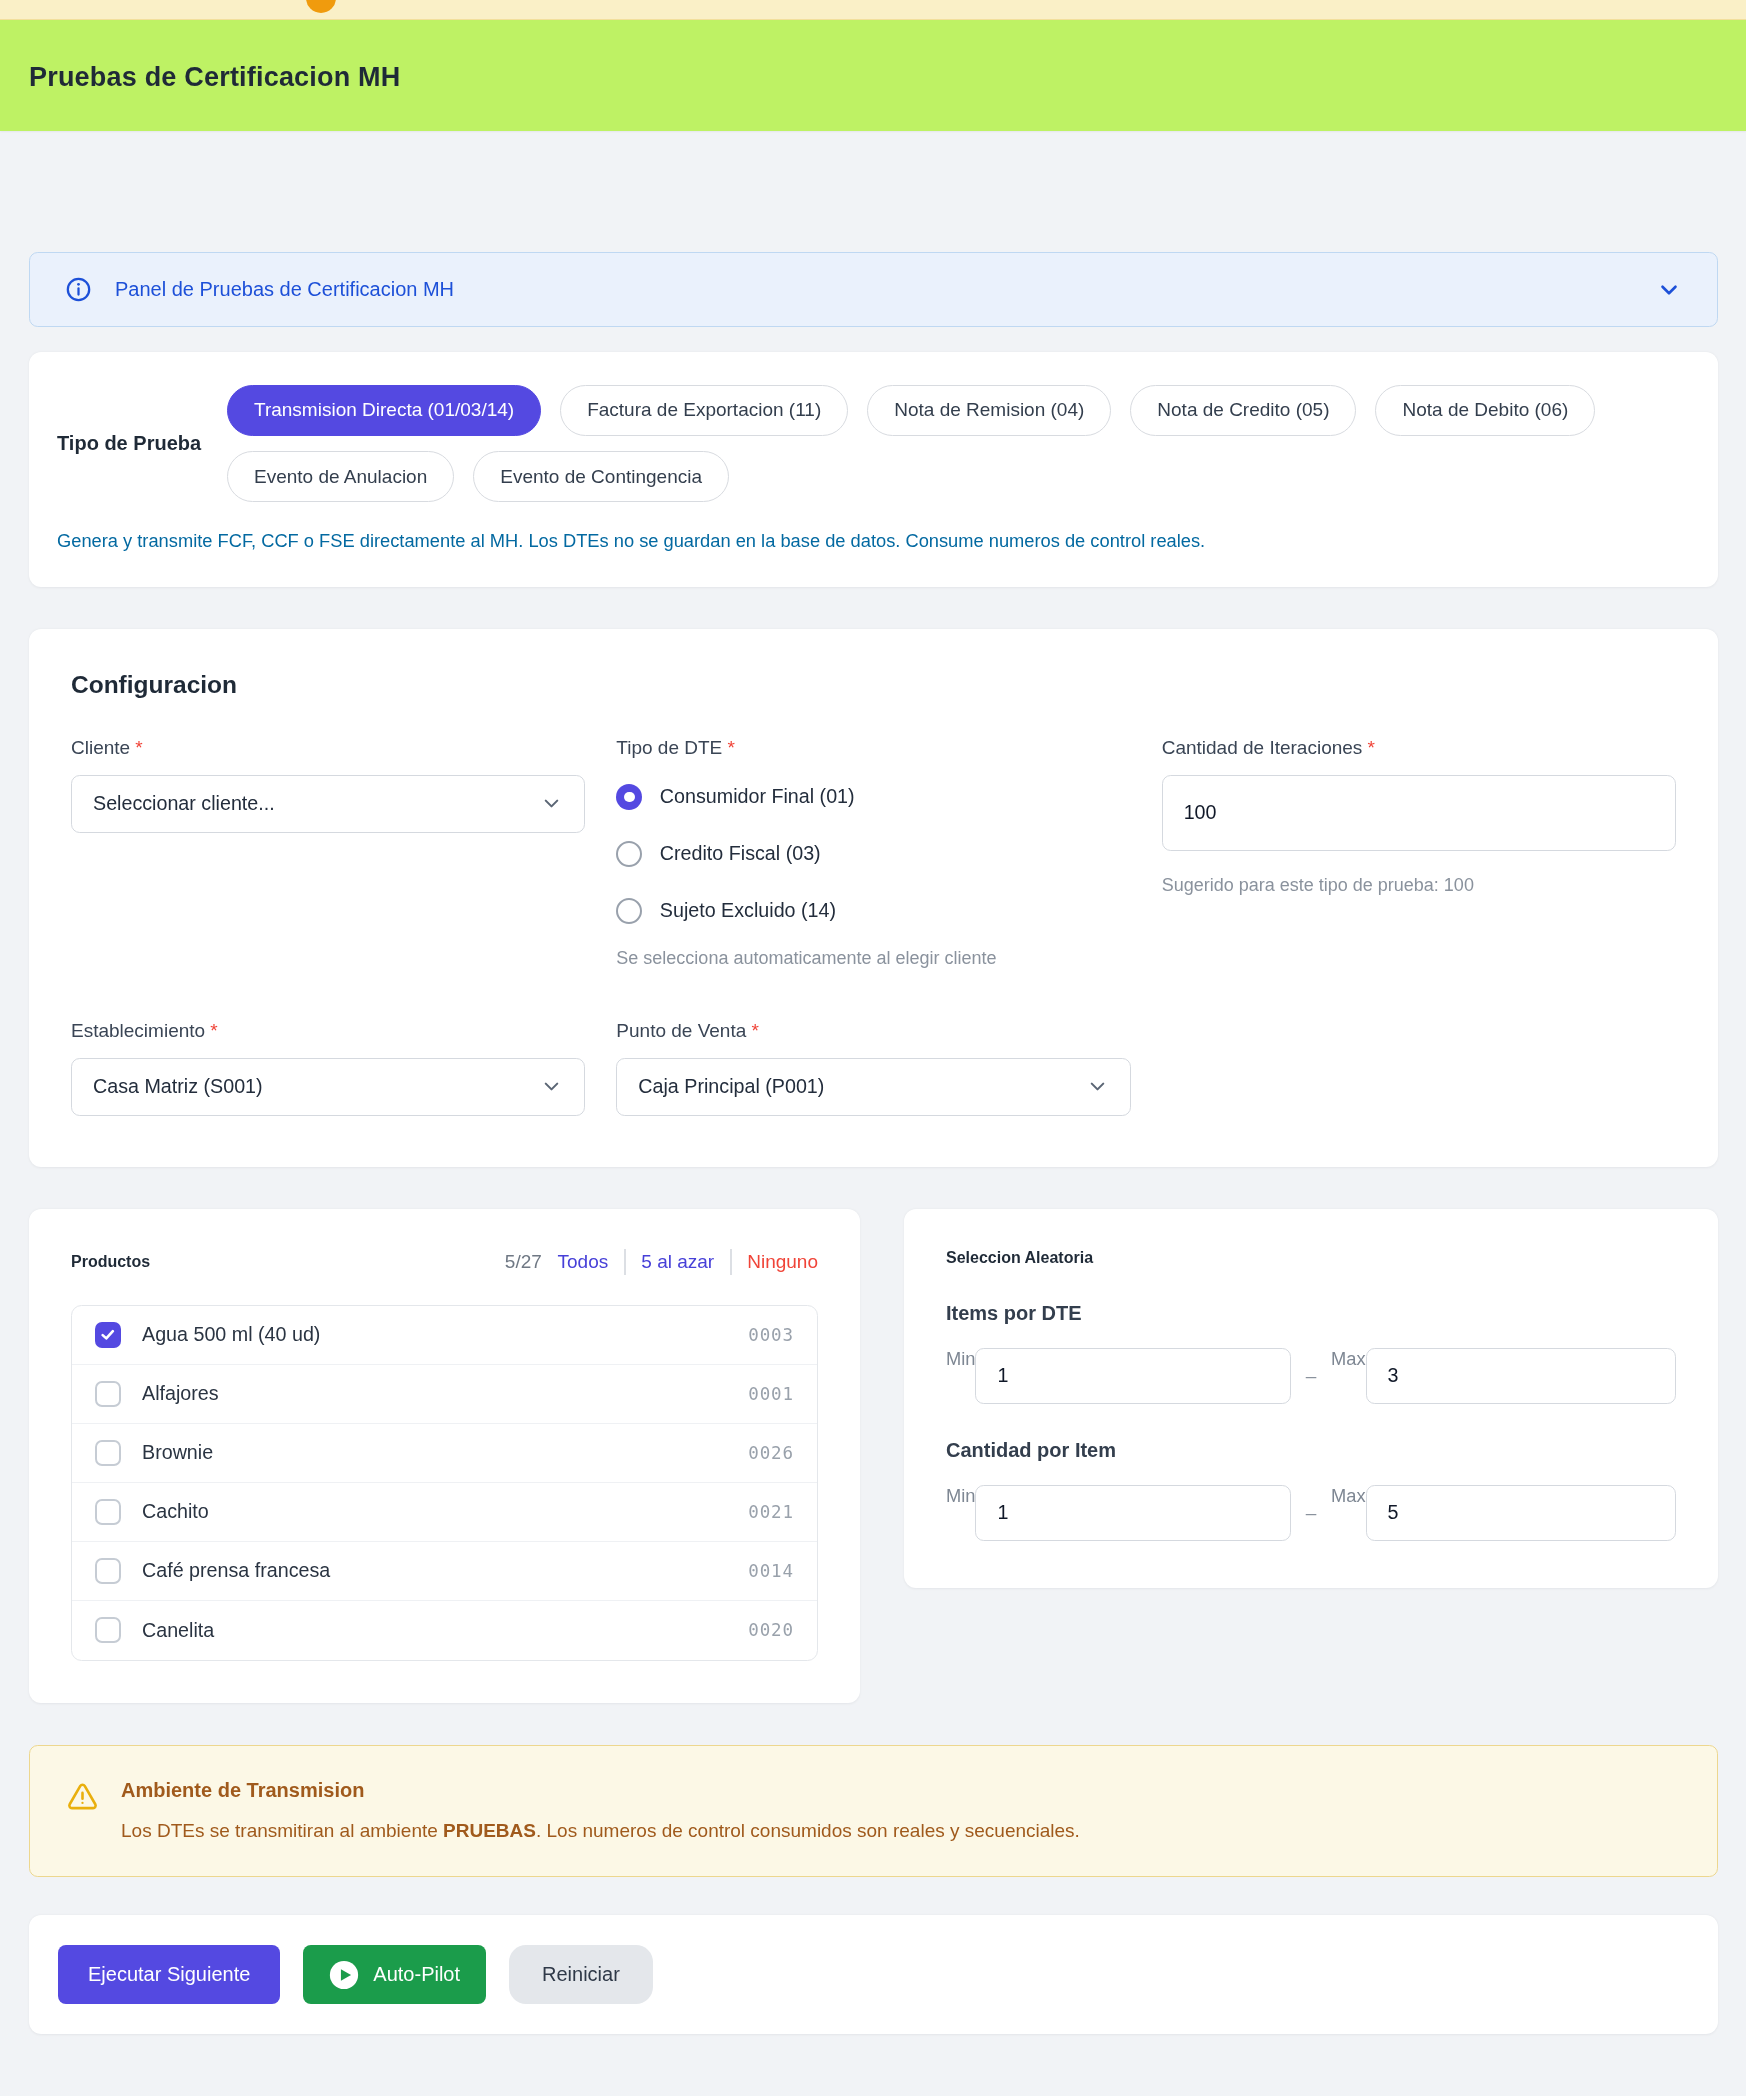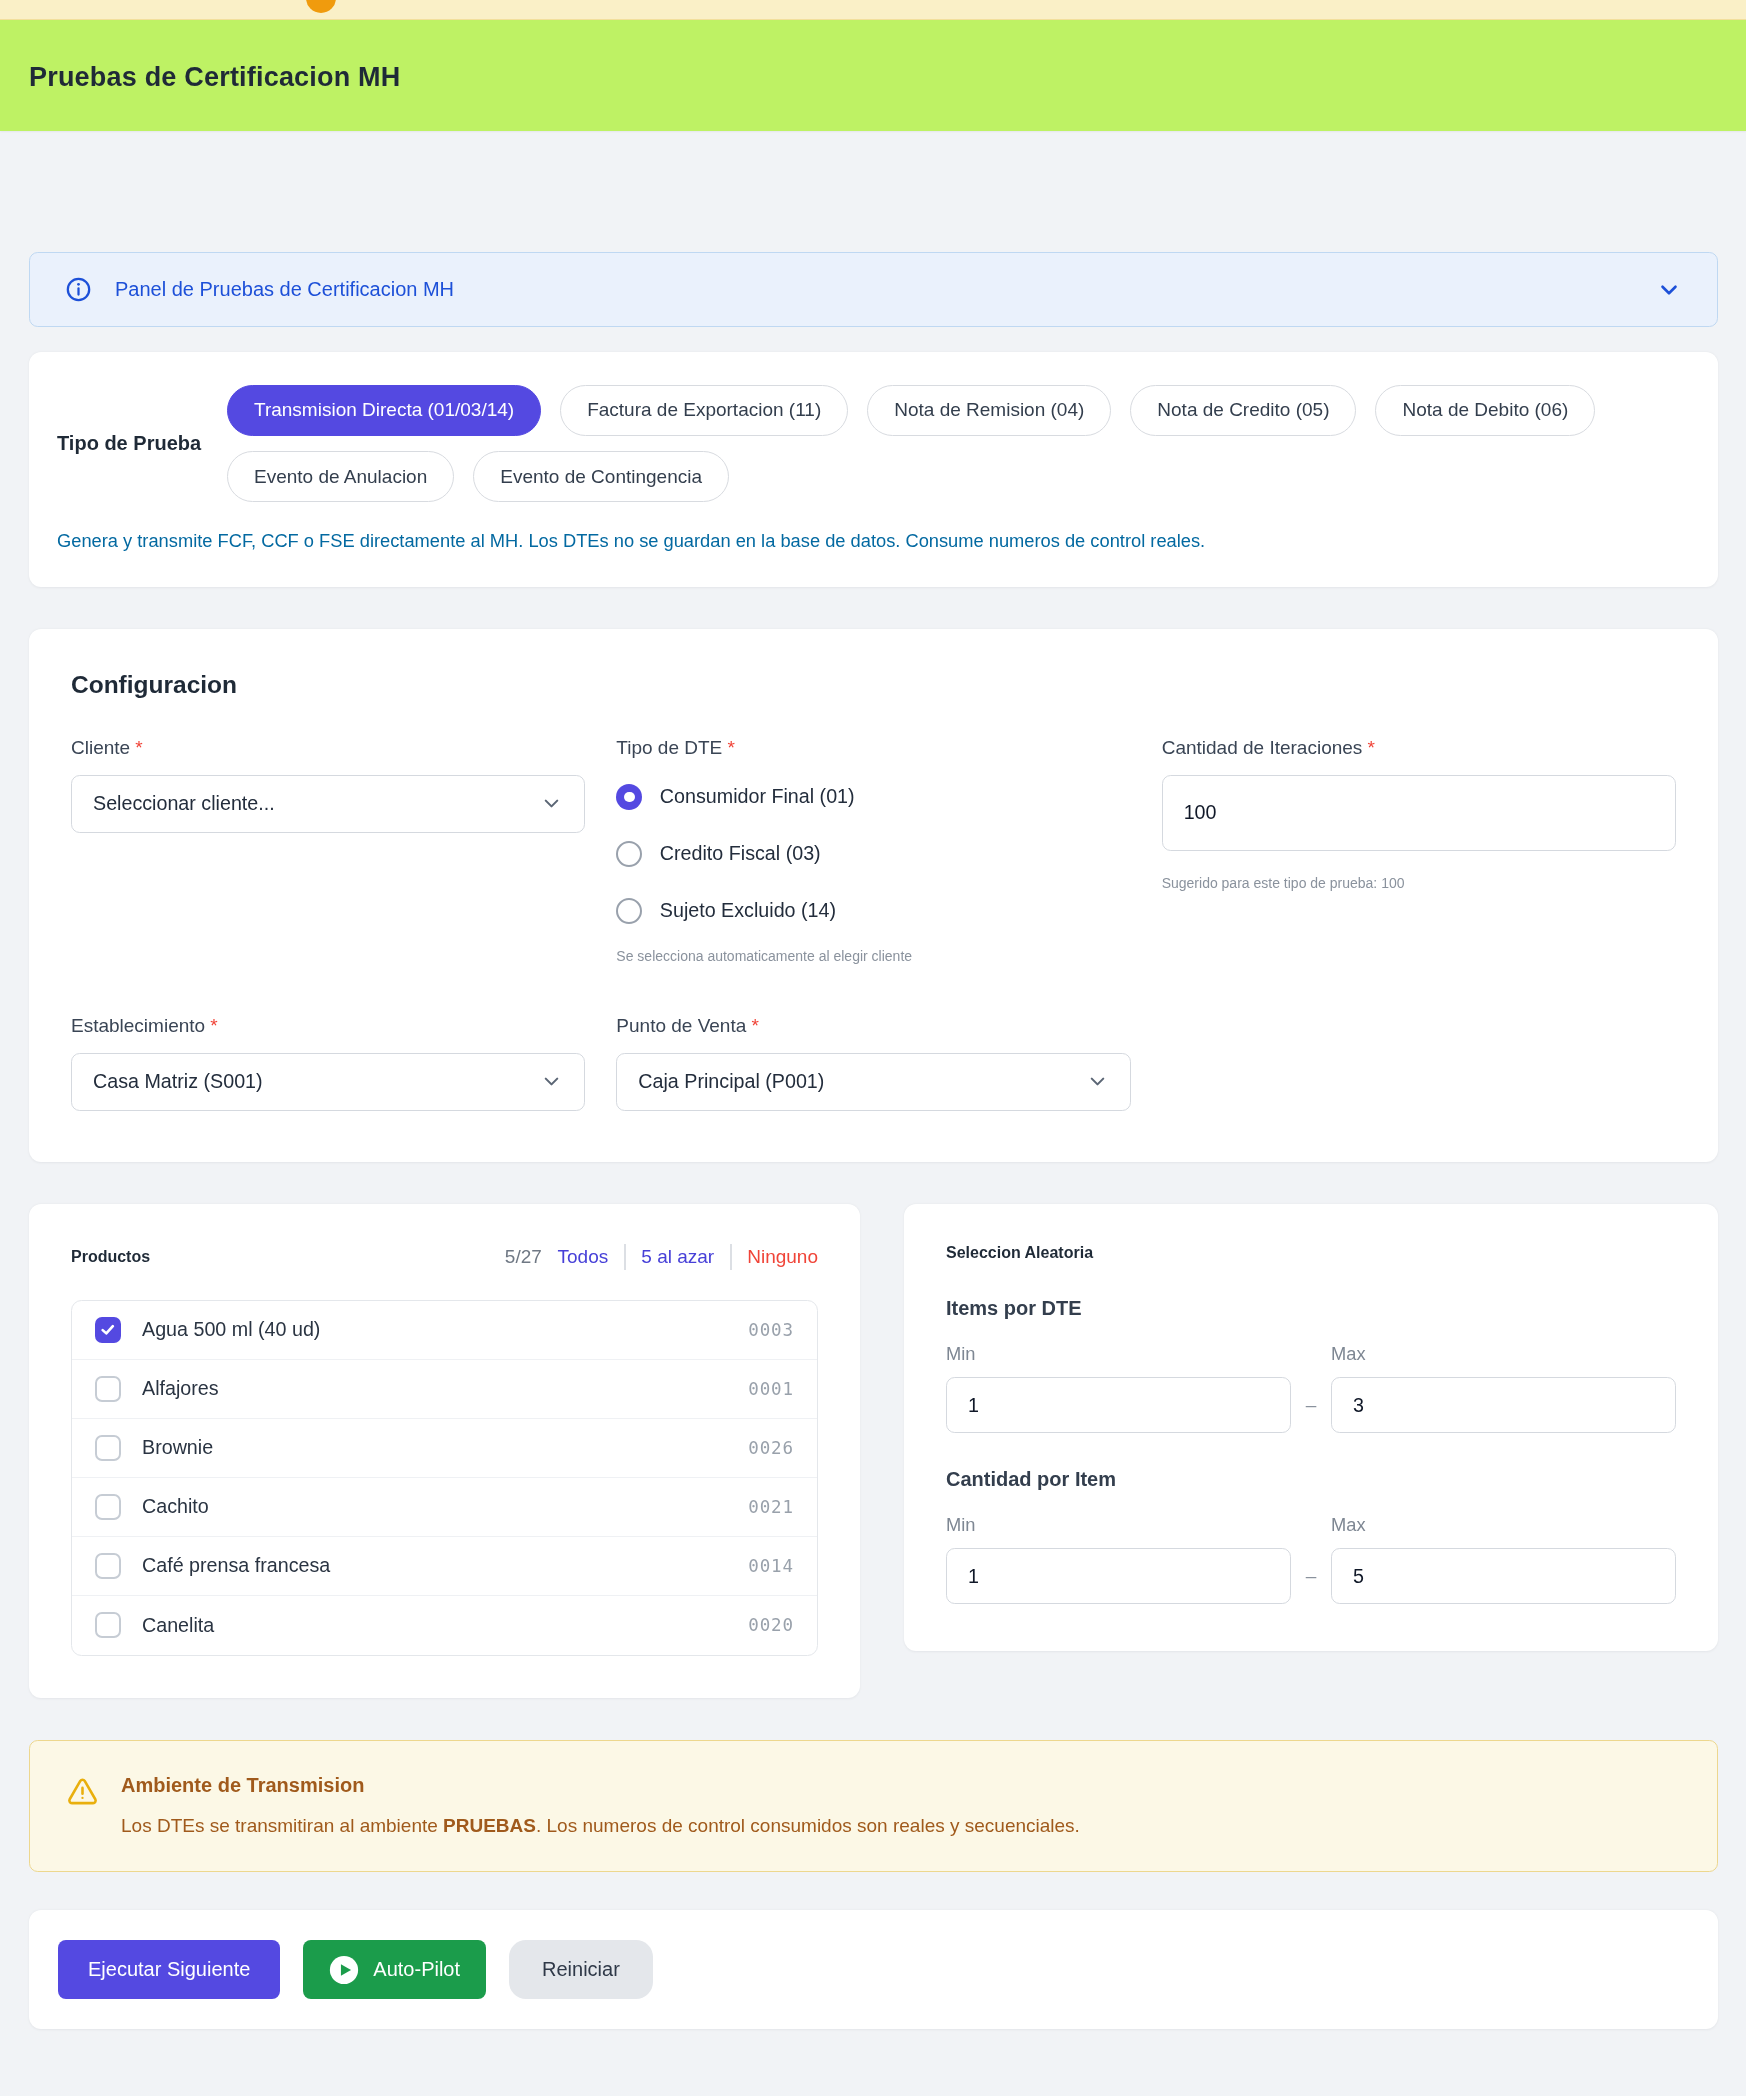--- a/index.html
+++ b/index.html
@@ -44,21 +44,21 @@
   .field-label{font-size:19px;color:#3A4555;font-weight:500;}
   .req{color:var(--danger);margin-left:5.2px;}
   .select{margin-top:15.7px;height:58px;border:1.7px solid #D5D9DF;border-radius:8.7px;background:#fff;
     display:flex;align-items:center;justify-content:space-between;padding:0 21px;font-size:19.7px;color:#232D3C;}
   .select .chev{color:#5B6675;display:flex;}
   .radio-group{margin-top:24.5px;display:flex;flex-direction:column;gap:31px;}
   .radio{display:flex;align-items:center;gap:17.5px;font-size:19.7px;color:#232D3C;}
   .radio-dot{width:26px;height:26px;border-radius:50%;border:2.2px solid #99A1AC;background:#fff;flex:0 0 26px;position:relative;}
   .radio-dot--on{border:0;background:var(--accent);}
   .radio-dot--on::after{content:"";position:absolute;left:50%;top:50%;width:10.5px;height:10.5px;margin:-5.2px 0 0 -5.2px;border-radius:50%;background:#fff;}
-  .helper{margin-top:24.5px;color:#8A929D;font-size:14px;}
+  .helper{margin-top:24.5px;color:#8A929D;font-size:18px;}
   .text-input{margin-top:15.7px;height:76px;width:100%;border:1.7px solid #D5D9DF;border-radius:8.7px;background:#fff;
     padding:0 21px;font-size:19.7px;color:#101828;outline:none;}
 
   .two-col{display:flex;gap:44px;margin-top:42px;align-items:flex-start;}
   .productos-card{flex:0 0 831px;padding:40px 42px 42px;}
   .aleatoria-card{flex:1;padding:40px 42px 47px;}
 
   .prod-header{display:flex;align-items:center;}
   .prod-title{font-size:16px;font-weight:700;color:#1F2A37;}
   .prod-links{margin-left:auto;display:flex;align-items:center;gap:15.7px;font-size:19px;}
@@ -70,21 +70,21 @@
   .prod-row{height:59px;display:flex;align-items:center;gap:21px;padding:0 23px;border-bottom:1.7px solid #EFF1F4;}
   .prod-row:last-child{border-bottom:none;}
   .checkbox{width:26px;height:26px;border-radius:7px;border:2.2px solid #C6CCD4;background:#fff;flex:0 0 26px;
     display:flex;align-items:center;justify-content:center;}
   .checkbox--on{border:0;background:var(--accent);}
   .prod-name{font-size:19.7px;color:#2A3442;}
   .prod-code{margin-left:auto;font-family:"DejaVu Sans Mono",monospace;font-size:17.5px;color:#99A1AB;letter-spacing:0.9px;}
 
   .sel-sub{margin-top:35px;font-size:20px;font-weight:600;color:#333E4D;}
   .minmax{display:grid;grid-template-columns:1fr 40px 1fr;margin-top:23px;}
-  .mm-col{display:flex;flex-direction:column;}
+  .mm-col{display:flex;flex-direction:row;}
   .mm-label{font-size:18.3px;color:#7E8793;margin-bottom:12.2px;}
   .mm-input{height:56px;width:100%;border:1.7px solid #D5D9DF;border-radius:8.7px;background:#fff;
     padding:0 21px;font-size:19.7px;color:#101828;outline:none;}
   .mm-dash{align-self:end;height:56px;display:flex;align-items:center;justify-content:center;color:#8A929D;font-size:19px;}
 
   .warn{margin-top:42px;background:var(--warn-bg);border:1.7px solid var(--warn-border);border-radius:8.7px;
     padding:33px 37px;display:flex;gap:23px;}
   .warn-icon{flex:0 0 31px;padding-top:1.7px;}
   .warn-title{font-size:20px;font-weight:600;color:var(--warn-text);}
   .warn-body{margin-top:15.7px;font-size:19px;color:var(--warn-text);line-height:1.35;}

